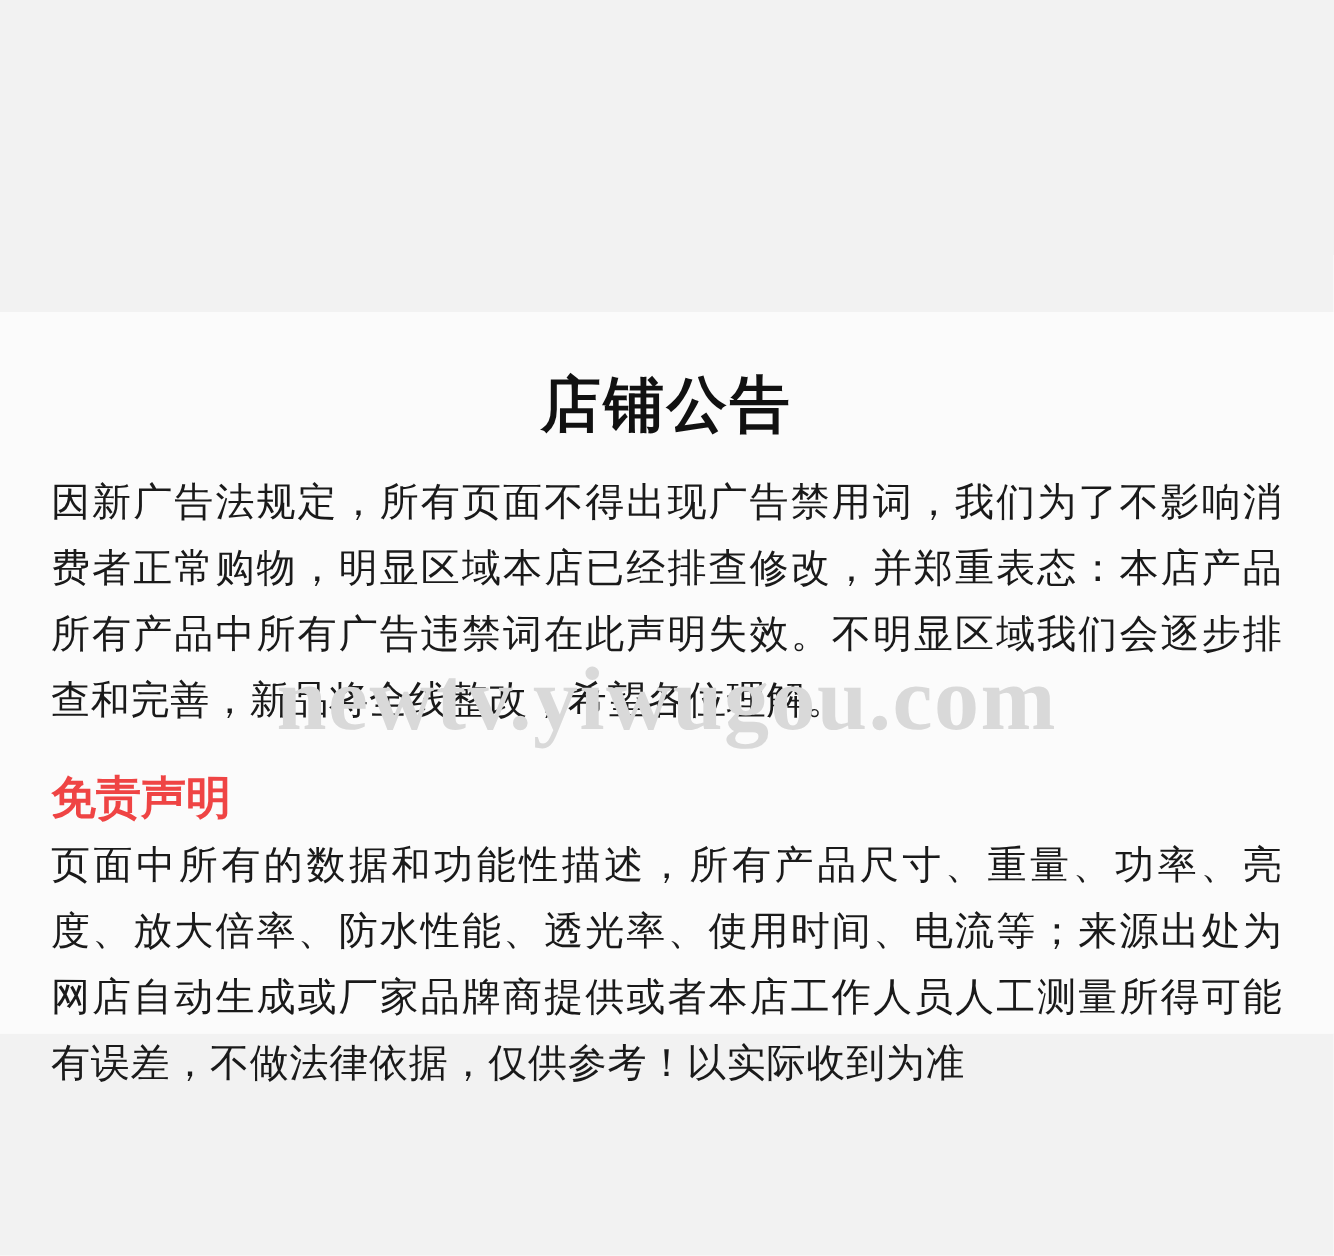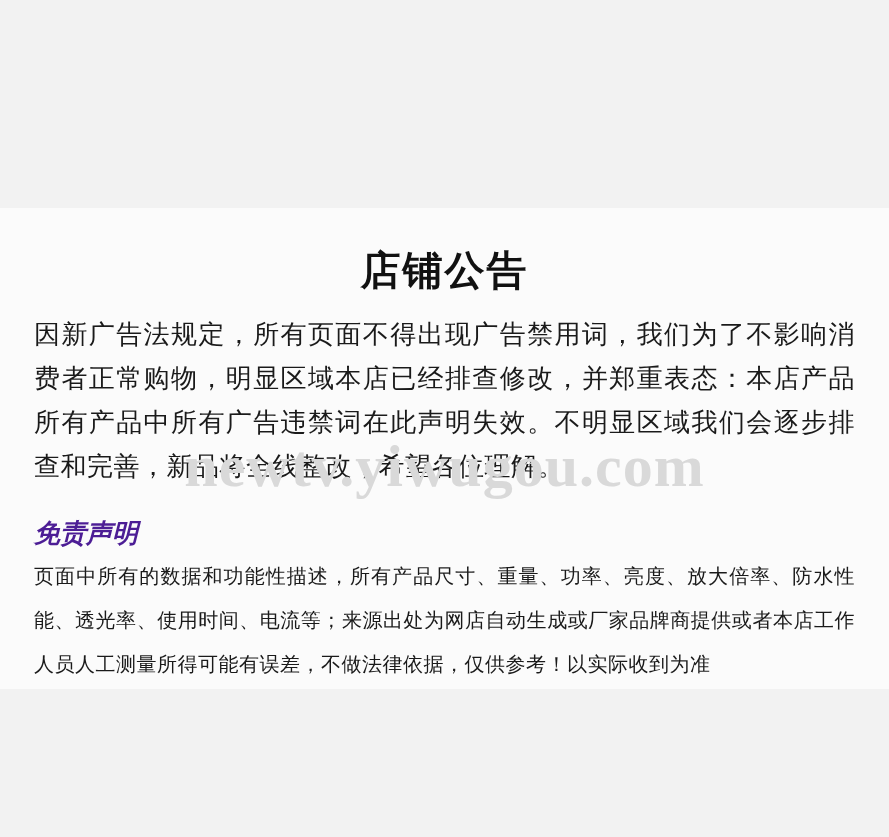--- a/index.html
+++ b/index.html
@@ -59,29 +59,28 @@
     font-size: 26px;
     line-height: 44px;
     color: #1a1a1a;
     text-align: justify;
     letter-spacing: 0.5px;
   }
   .notice-body p {
     margin: 0;
   }
   .section-heading {
-    font-size: 26px;
+    font-size: 30px;
     font-weight: bold;
-    color: #4c1d95;
+    color: #ef4444;
     margin: 26px 0 2px 0;
     line-height: 38px;
-    font-style: italic;
   }
   .disclaimer-body {
-    font-size: 20px;
+    font-size: 26px;
     line-height: 44px;
     color: #1a1a1a;
     text-align: justify;
     letter-spacing: 0.5px;
   }
   .disclaimer-body p {
     margin: 0;
   }
   
   .watermark {

